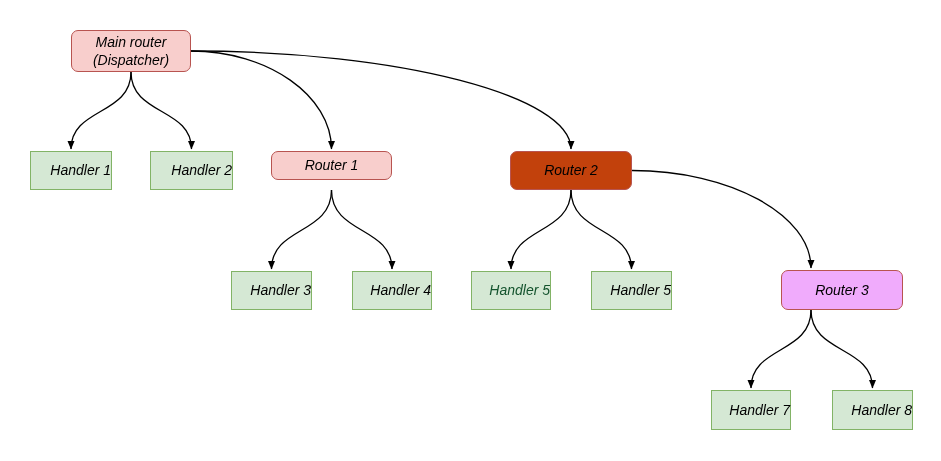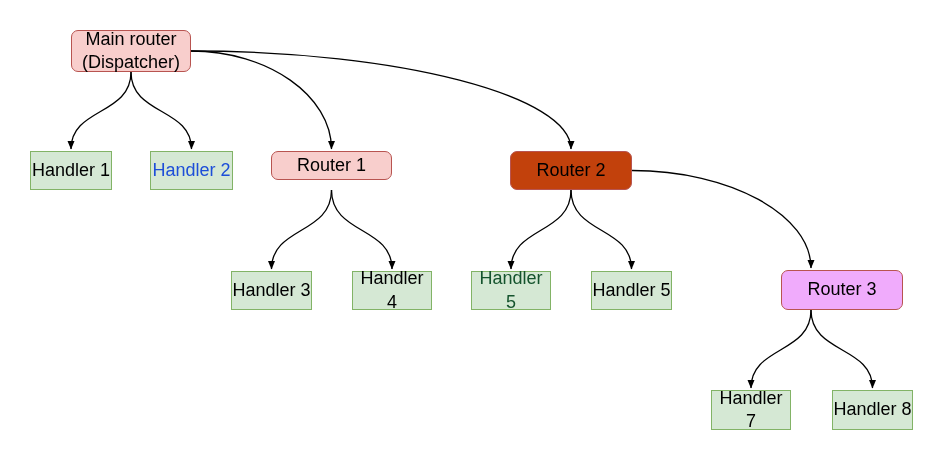--- a/index.html
+++ b/index.html
@@ -17,30 +17,32 @@
     width: 941px; height: 461px;
     pointer-events: none;
   }
   .node {
     position: absolute;
     box-sizing: border-box;
     display: flex;
     align-items: center;
     justify-content: center;
     text-align: center;
-    font-size: 18px;
+    font-size: 14px;
     line-height: 1.3;
     color: #000000;
     white-space: pre-line;
+    font-style: italic;
   }
   .node.router {
     border-radius: 7px;
   }
   .node.handler {
     border-radius: 0;
+    justify-content: flex-end;
   }
 </style>
 </head>
 <body>
 
 <div class="canvas" style="background: rgb(255, 255, 255);">
   <svg id="edge-layer" width="941" height="461" viewBox="0 0 941 461">
     <defs>
       <marker id="arrowhead" markerWidth="11" markerHeight="9" refX="8" refY="3.5" orient="auto" markerUnits="userSpaceOnUse">
         <path d="M0,0 L8.5,3.5 L0,7 Z" fill="#000000"></path>
@@ -57,21 +59,21 @@
         <path d="M571,190 C571,234.55 631.5,226.45 631.5,269" fill="none" stroke="#000000" stroke-width="1.3" marker-end="url(#arrowhead)"></path>
         <path d="M632,170.5 C730.45,170.5 811,215 811,268" fill="none" stroke="#000000" stroke-width="1.3" marker-end="url(#arrowhead)"></path>
         <path d="M811,310 C811,354 751,346 751,388" fill="none" stroke="#000000" stroke-width="1.3" marker-end="url(#arrowhead)"></path>
         <path d="M811,310 C811,354 872.5,346 872.5,388" fill="none" stroke="#000000" stroke-width="1.3" marker-end="url(#arrowhead)"></path>
       </g>
   </svg>
   <div id="node-layer">
       <div class="node router" style="left: 71px; top: 30px; width: 120px; height: 42px; background: rgb(248, 206, 204); border: 1.5px solid rgb(184, 84, 80); color: rgb(0, 0, 0);"><span>Main router
 (Dispatcher)</span></div>
       <div class="node handler" style="left: 30px; top: 151px; width: 82px; height: 39px; background: rgb(213, 232, 212); border: 1.5px solid rgb(130, 179, 102); color: rgb(0, 0, 0);"><span>Handler 1</span></div>
-      <div class="node handler" style="left: 150px; top: 151px; width: 83px; height: 39px; background: rgb(213, 232, 212); border: 1.5px solid rgb(130, 179, 102); color: #1d4ed8;"><span>Handler 2</span></div>
+      <div class="node handler" style="left: 150px; top: 151px; width: 83px; height: 39px; background: rgb(213, 232, 212); border: 1.5px solid rgb(130, 179, 102); color: #000000;"><span>Handler 2</span></div>
       <div class="node router" style="left: 271px; top: 151px; width: 121px; height: 29px; background: rgb(248, 206, 204); border: 1.5px solid rgb(184, 84, 80); color: rgb(0, 0, 0);"><span>Router 1</span></div>
       <div class="node router" style="left: 510px; top: 151px; width: 122px; height: 39px; background: #c2410c; border: 1.5px solid rgb(184, 84, 80); color: rgb(0, 0, 0);"><span>Router 2</span></div>
       <div class="node handler" style="left: 231px; top: 271px; width: 81px; height: 39px; background: rgb(213, 232, 212); border: 1.5px solid rgb(130, 179, 102); color: rgb(0, 0, 0);"><span>Handler 3</span></div>
       <div class="node handler" style="left: 352px; top: 271px; width: 80px; height: 39px; background: rgb(213, 232, 212); border: 1.5px solid rgb(130, 179, 102); color: rgb(0, 0, 0);"><span>Handler 4</span></div>
       <div class="node handler" style="left: 471px; top: 271px; width: 80px; height: 39px; background: rgb(213, 232, 212); border: 1.5px solid rgb(130, 179, 102); color: #14532d;"><span>Handler 5</span></div>
       <div class="node handler" style="left: 591px; top: 271px; width: 81px; height: 39px; background: rgb(213, 232, 212); border: 1.5px solid rgb(130, 179, 102); color: rgb(0, 0, 0);"><span>Handler 5</span></div>
       <div class="node router" style="left: 750px; top: 270px; width: 122px; height: 40px; background: #f0abfc; border: 1.5px solid rgb(184, 84, 80); color: rgb(0, 0, 0); margin-left: 31px;"><span>Router 3</span></div>
       <div class="node handler" style="left: 711px; top: 390px; width: 80px; height: 40px; background: rgb(213, 232, 212); border: 1.5px solid rgb(130, 179, 102); color: rgb(0, 0, 0);"><span>Handler 7</span></div>
       <div class="node handler" style="left: 832px; top: 390px; width: 81px; height: 40px; background: rgb(213, 232, 212); border: 1.5px solid rgb(130, 179, 102); color: rgb(0, 0, 0);"><span>Handler 8</span></div>
     </div>

